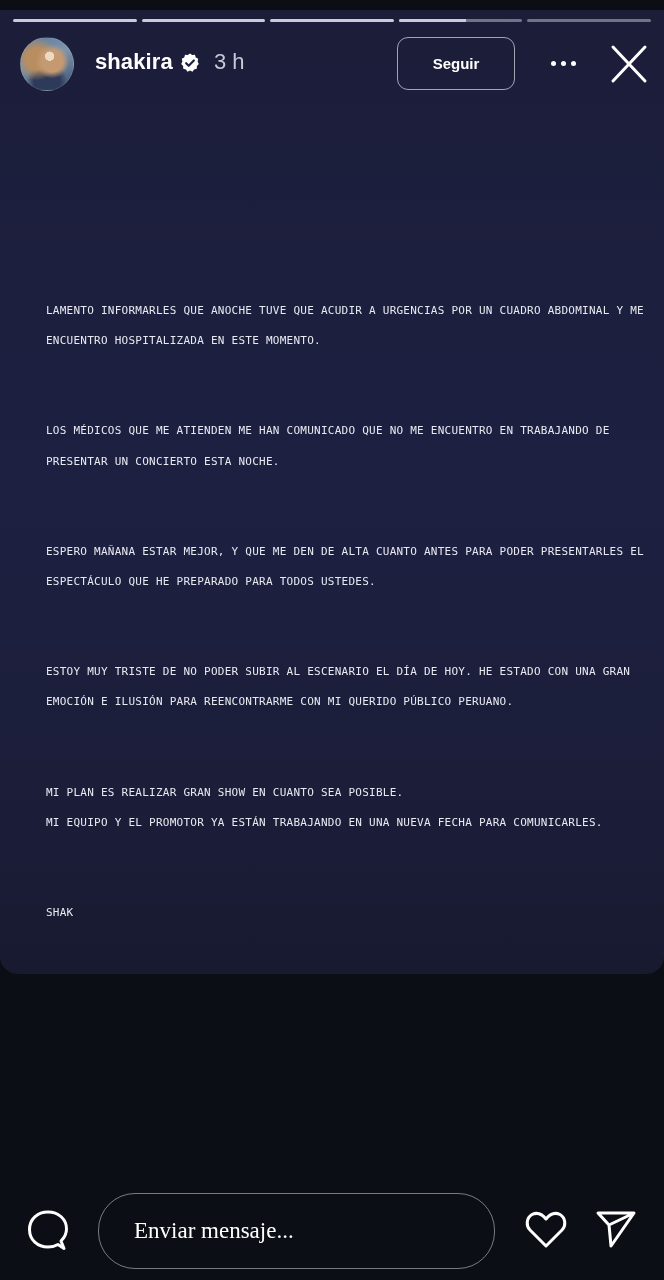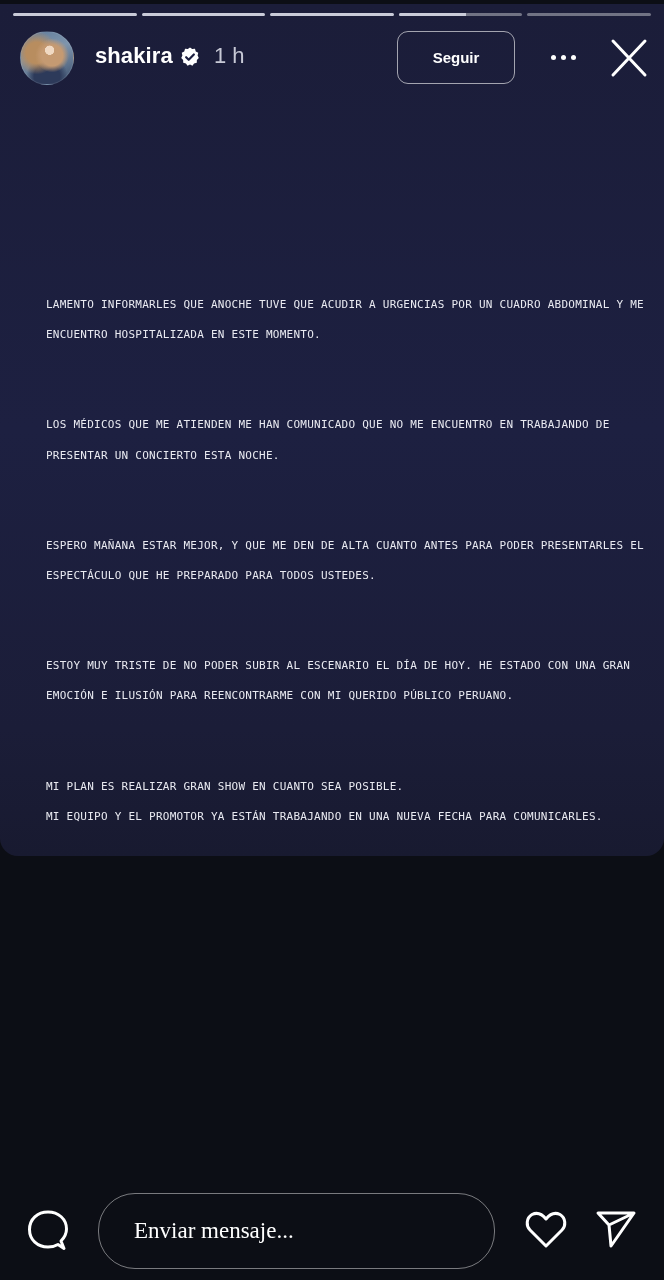--- a/index.html
+++ b/index.html
@@ -3,22 +3,22 @@
   <meta charset="utf-8">
   <style>
     * { box-sizing: border-box; margin: 0; padding: 0; }
     html, body {
       width: 664px; height: 1280px; overflow: hidden;
       background: #0c0e15;
       font-family: "Liberation Sans", sans-serif;
       color: #ffffff;
     }
     .story-card {
-      position: absolute; left: 0; top: 4px;
-      width: 664px; height: 852px;
+      position: absolute; left: 0; top: 10px;
+      width: 664px; height: 964px;
       background: linear-gradient(180deg, #1b1d39 0%, #1d2041 50%, #1b1d38 85%, #181a30 100%);
       border-radius: 0 0 18px 18px;
       overflow: hidden;
     }
     .progress {
       position: absolute; left: 13px; right: 13px; top: 9px;
       display: flex; gap: 5px;
     }
     .seg {
       flex: 1; height: 3px; border-radius: 2px;
@@ -121,21 +121,21 @@
       </div>
   </div>
 
   <div class="header">
     <div class="avatar"></div>
     <span class="username">shakira</span>
     <svg class="verified" viewBox="0 0 24 24">
       <path fill="#ffffff" d="M12 1.5l2.4 1.9 3-.3.9 2.9 2.7 1.4-.7 3 1.3 2.7-2.1 2.2-.1 3.1-3 .6-1.7 2.5-2.7-1.3-2.7 1.3-1.7-2.5-3-.6-.1-3.1-2.1-2.2 1.3-2.7-.7-3 2.7-1.4.9-2.9 3 .3z"></path>
       <path fill="none" stroke="#1d2041" stroke-width="2.4" stroke-linecap="round" stroke-linejoin="round" d="M7.8 12.3l2.8 2.7 5.6-5.7"></path>
     </svg>
-    <span class="time">1 h</span>
+    <span class="time">3 h</span>
 
     <button class="follow-btn">Seguir</button>
 
     <div class="more-btn">
       <span></span>
       <span></span>
       <span></span>
     </div>
 
     <svg class="close-btn" viewBox="0 0 42 40">
@@ -143,21 +143,21 @@
     </svg>
   </div>
 
   <div class="message">
     <p>LAMENTO INFORMARLES QUE ANOCHE TUVE QUE ACUDIR A URGENCIAS POR UN CUADRO ABDOMINAL Y ME ENCUENTRO HOSPITALIZADA EN ESTE MOMENTO.</p>
     <p>LOS MÉDICOS QUE ME ATIENDEN ME HAN COMUNICADO QUE NO ME ENCUENTRO EN TRABAJANDO DE PRESENTAR UN CONCIERTO ESTA NOCHE.</p>
     <p>ESPERO MAÑANA ESTAR MEJOR, Y QUE ME DEN DE ALTA CUANTO ANTES PARA PODER PRESENTARLES EL ESPECTÁCULO QUE HE PREPARADO PARA TODOS USTEDES.</p>
     <p>ESTOY MUY TRISTE DE NO PODER SUBIR AL ESCENARIO EL DÍA DE HOY. HE ESTADO CON UNA GRAN EMOCIÓN E ILUSIÓN PARA REENCONTRARME CON MI QUERIDO PÚBLICO PERUANO.</p>
     <p>MI PLAN ES REALIZAR GRAN SHOW EN CUANTO SEA POSIBLE.
 MI EQUIPO Y EL PROMOTOR YA ESTÁN TRABAJANDO EN UNA NUEVA FECHA PARA COMUNICARLES.</p>
-    <p>GRAN</p>
+    <p>SHAK</p>
   </div>
 </div>
 
 <div class="bottom-bar"></div>
 
 <svg class="reply-icon" viewBox="0 0 42 42">
   <path d="M34 32 C38 28 39.5 23 39.5 20 C39.5 10 31.5 3 21 3 C10.5 3 2.5 10 2.5 20.5 C2.5 31 10.5 38 21 38 C25 38 28.5 37 31 35.5 L37 39.5 Z" fill="none" stroke="#ffffff" stroke-width="3" stroke-linejoin="round"></path>
 </svg>
 
 <input class="msg-input" type="text" placeholder="Enviar mensaje..." style="">

